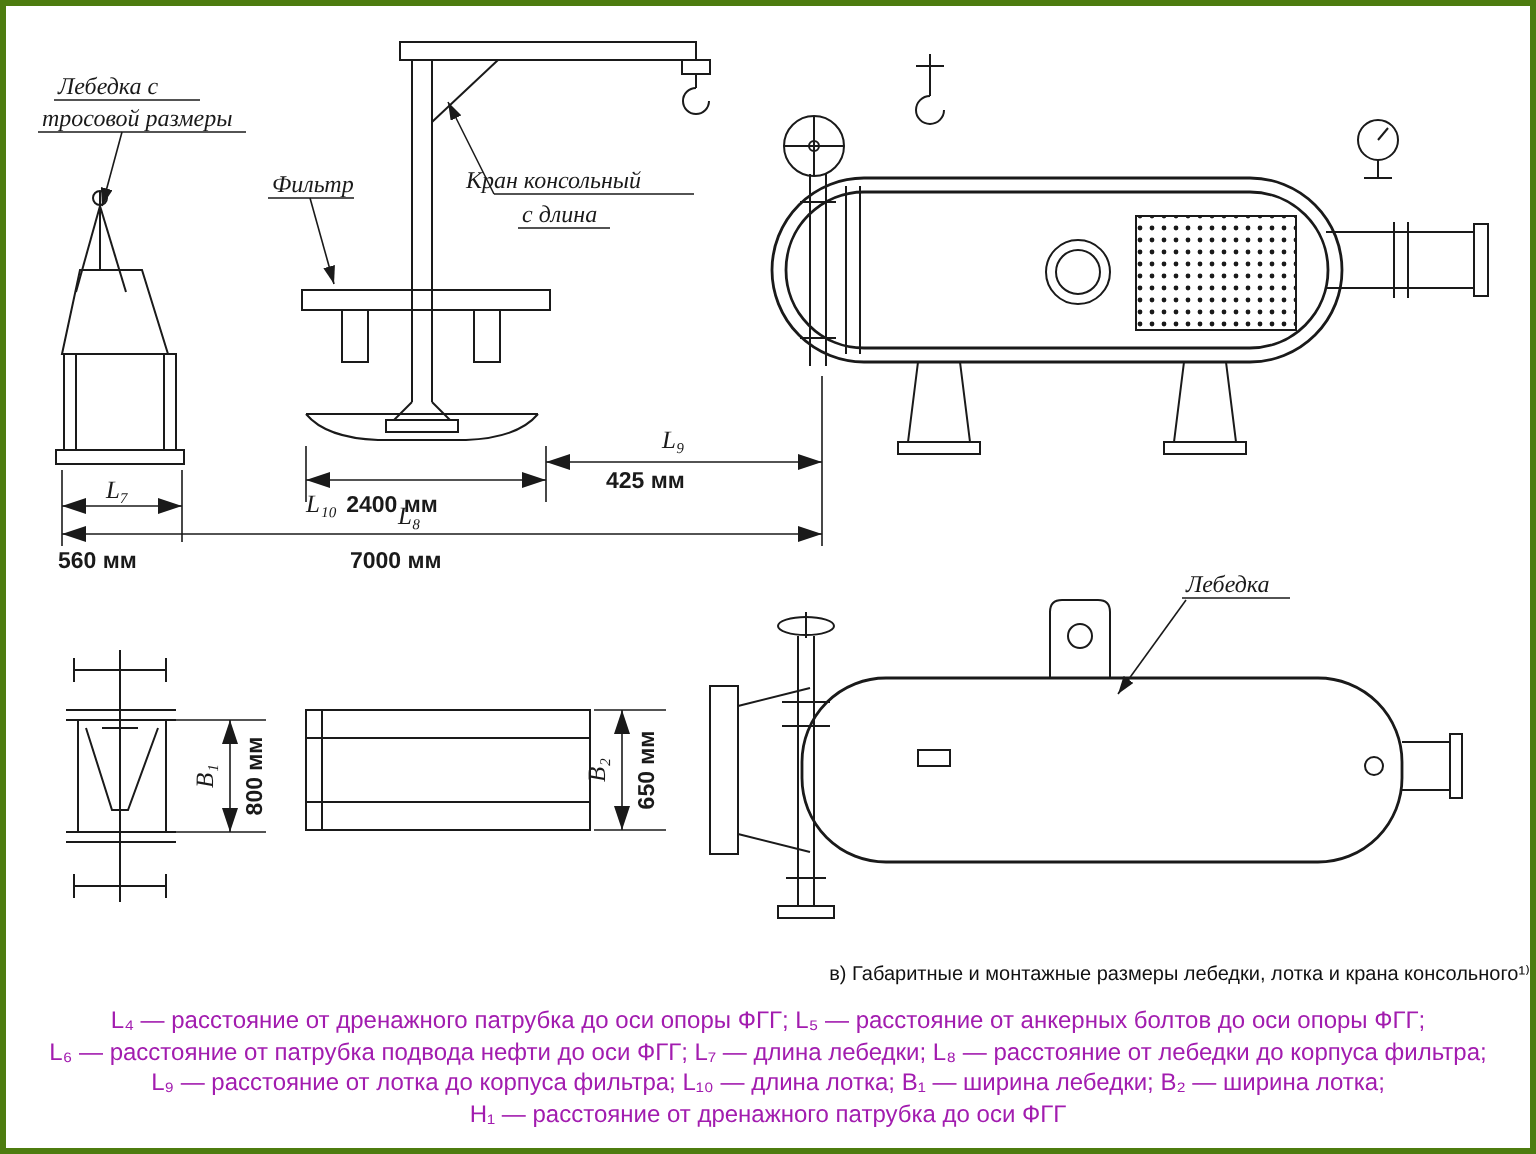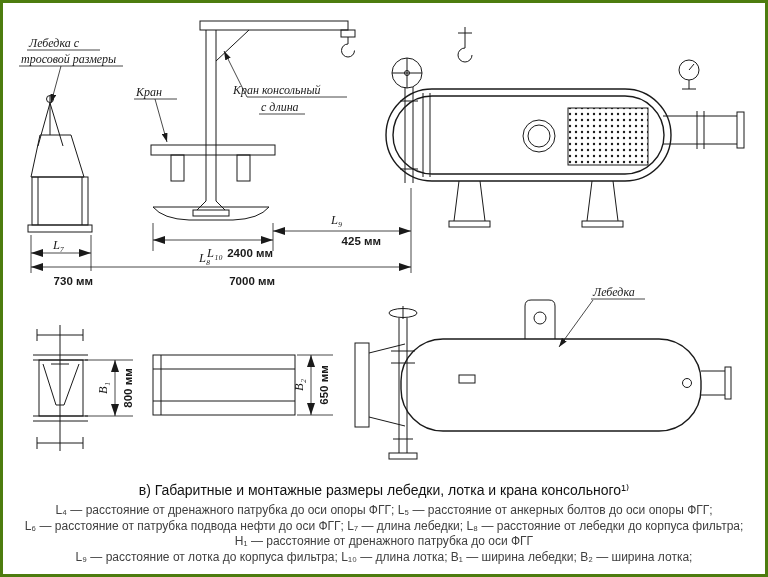--- a/index.html
+++ b/index.html
@@ -7,26 +7,26 @@
         box-sizing:border-box;overflow:hidden;
         font-family:"Liberation Sans","DejaVu Sans",sans-serif;color:#1a1a1a}
   svg.art-layer{position:absolute;left:0;top:0;width:768px;height:577px}
   .s{stroke:#1a1a1a;stroke-width:1;fill:none}
   .s2{stroke:#1a1a1a;stroke-width:1.4;fill:none}
   .thin{stroke:#1a1a1a;stroke-width:.8;fill:none}
   .dim{stroke:#1a1a1a;stroke-width:.8;fill:none}
   .lbl{position:absolute;font:italic 12px/1.25 "Liberation Serif","DejaVu Serif",serif;white-space:nowrap}
   .dimlab{position:absolute;font:italic 12.5px "Liberation Serif","DejaVu Serif",serif;white-space:nowrap}
   .dimval{position:absolute;font-weight:bold;font-size:11.5px;white-space:nowrap}
-  .ctr{text-align:right}
+  .ctr{text-align:left}
   .rot{transform:translate(-50%,-50%) rotate(-90deg);transform-origin:center}
   .dl{font:italic 12.5px "Liberation Serif","DejaVu Serif",serif}
   .dv{font-weight:bold;font-size:11.5px}
-  .caption{position:absolute;left:0;right:0;top:479px;text-align:center;font-size:14px;color:#111}
-  .legend{position:absolute;left:0;right:0;top:500px;text-align:center;font-size:12px;line-height:15.5px;color:#404040}
+  .caption{position:absolute;left:0;right:0;top:479px;text-align:right;font-size:10px;color:#111}
+  .legend{position:absolute;left:0;right:0;top:500px;text-align:center;font-size:12px;line-height:15.5px;color:#a21caf}
 </style>
 </head>
 <body>
 
 <div class="page">
 
   <svg class="art-layer" viewBox="0 0 768 577">
     <defs>
       <marker id="arr" viewBox="0 0 12 8" markerWidth="12" markerHeight="8" refX="12" refY="4" orient="auto-start-reverse" markerUnits="userSpaceOnUse">
         <path d="M0 0 L12 4 L0 8 Z" fill="#1a1a1a"></path>
@@ -193,42 +193,42 @@
       <rect x="456" y="372" width="16" height="8"></rect>
       <line x1="698" y1="368" x2="722" y2="368"></line>
       <line x1="698" y1="392" x2="722" y2="392"></line>
       <rect x="722" y="364" width="6" height="32"></rect>
       <circle cx="684" cy="380" r="4.5"></circle>
     </g>
   </svg>
 
   <div class="lbl" style="left:26px;top:33px">Лебедка с</div>
   <div class="lbl" style="left:18px;top:49px">тросовой размеры</div>
-  <div class="lbl" style="left:133px;top:82px">Кран</div>
+  <div class="lbl" style="left:133px;top:82px">Фильтр</div>
   <div class="lbl" style="left:230px;top:80px">Кран консольный</div>
   <div class="lbl" style="left:258px;top:97px">с длина</div>
   <div class="lbl" style="left:590px;top:282px">Лебедка</div>
 
   <div class="dimlab" style="left:50px;top:235px">L₇</div>
-  <div class="dimval ctr" style="left:26px;top:272px;width:64px">730 мм</div>
+  <div class="dimval ctr" style="left:26px;top:272px;width:64px">560 мм</div>
   <div class="dimlab" style="left:196px;top:248px">L₈</div>
   <div class="dimval ctr" style="left:172px;top:272px;width:100px">7000 мм</div>
   <div class="dimlab" style="left:328px;top:210px">L₉</div>
   <div class="dimval ctr" style="left:300px;top:232px;width:78px">425 мм</div>
   <div class="ctr" style="position:absolute;left:150px;top:240px;width:120px;white-space:nowrap">
     <span class="dl">L₁₀</span>
     <span class="dv">2400 мм</span>
   </div>
 
   <div class="dimlab rot" style="left:100px;top:385px">B₁</div>
   <div class="dimval rot" style="left:125px;top:385px">800 мм</div>
   <div class="dimlab rot" style="left:296px;top:382px">B₂</div>
   <div class="dimval rot" style="left:321px;top:382px">650 мм</div>
 
   <div class="caption">в) Габаритные и монтажные размеры лебедки, лотка и крана консольного¹⁾</div>
   <div class="legend">
     <div>L₄ — расстояние от дренажного патрубка до оси опоры ФГГ; L₅ — расстояние от анкерных болтов до оси опоры ФГГ;</div>
     <div>L₆ — расстояние от патрубка подвода нефти до оси ФГГ; L₇ — длина лебедки; L₈ — расстояние от лебедки до корпуса фильтра;</div>
+    <div>L₉ — расстояние от лотка до корпуса фильтра; L₁₀ — длина лотка; B₁ — ширина лебедки; B₂ — ширина лотка;</div>
     <div>H₁ — расстояние от дренажного патрубка до оси ФГГ</div>
-    <div>L₉ — расстояние от лотка до корпуса фильтра; L₁₀ — длина лотка; B₁ — ширина лебедки; B₂ — ширина лотка;</div>
   </div>
 
 </div>
 
 </body></html>

